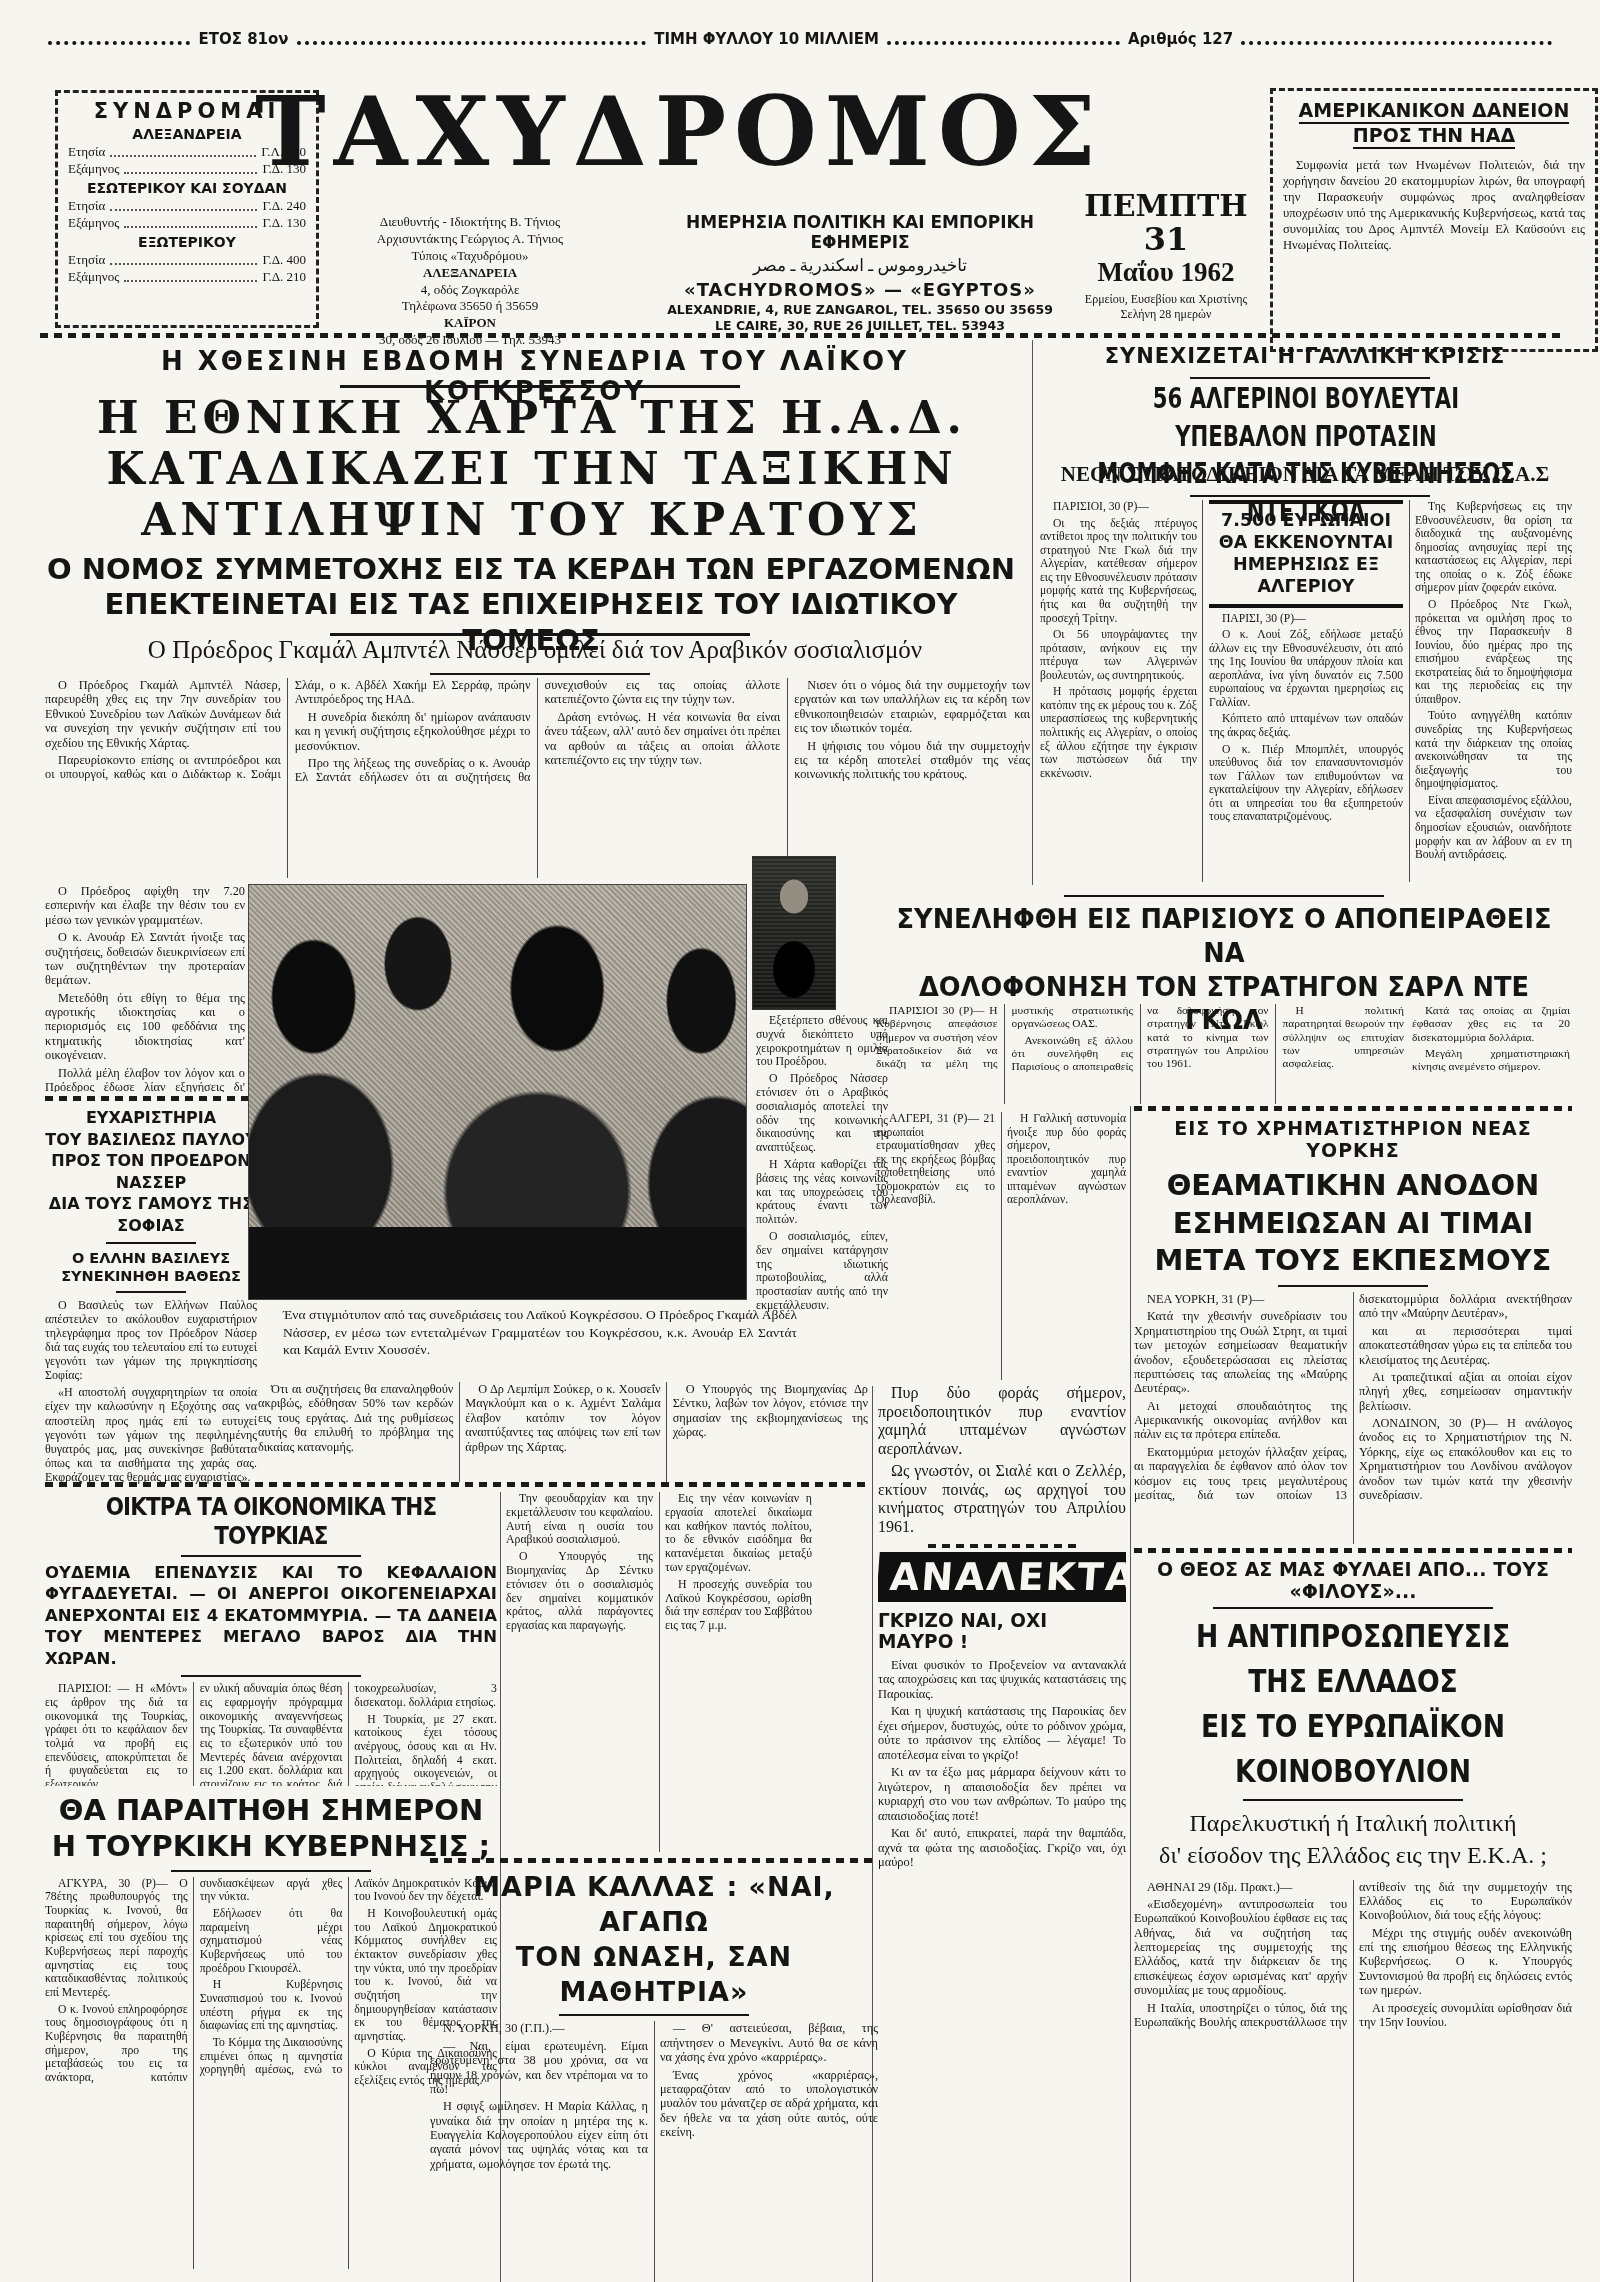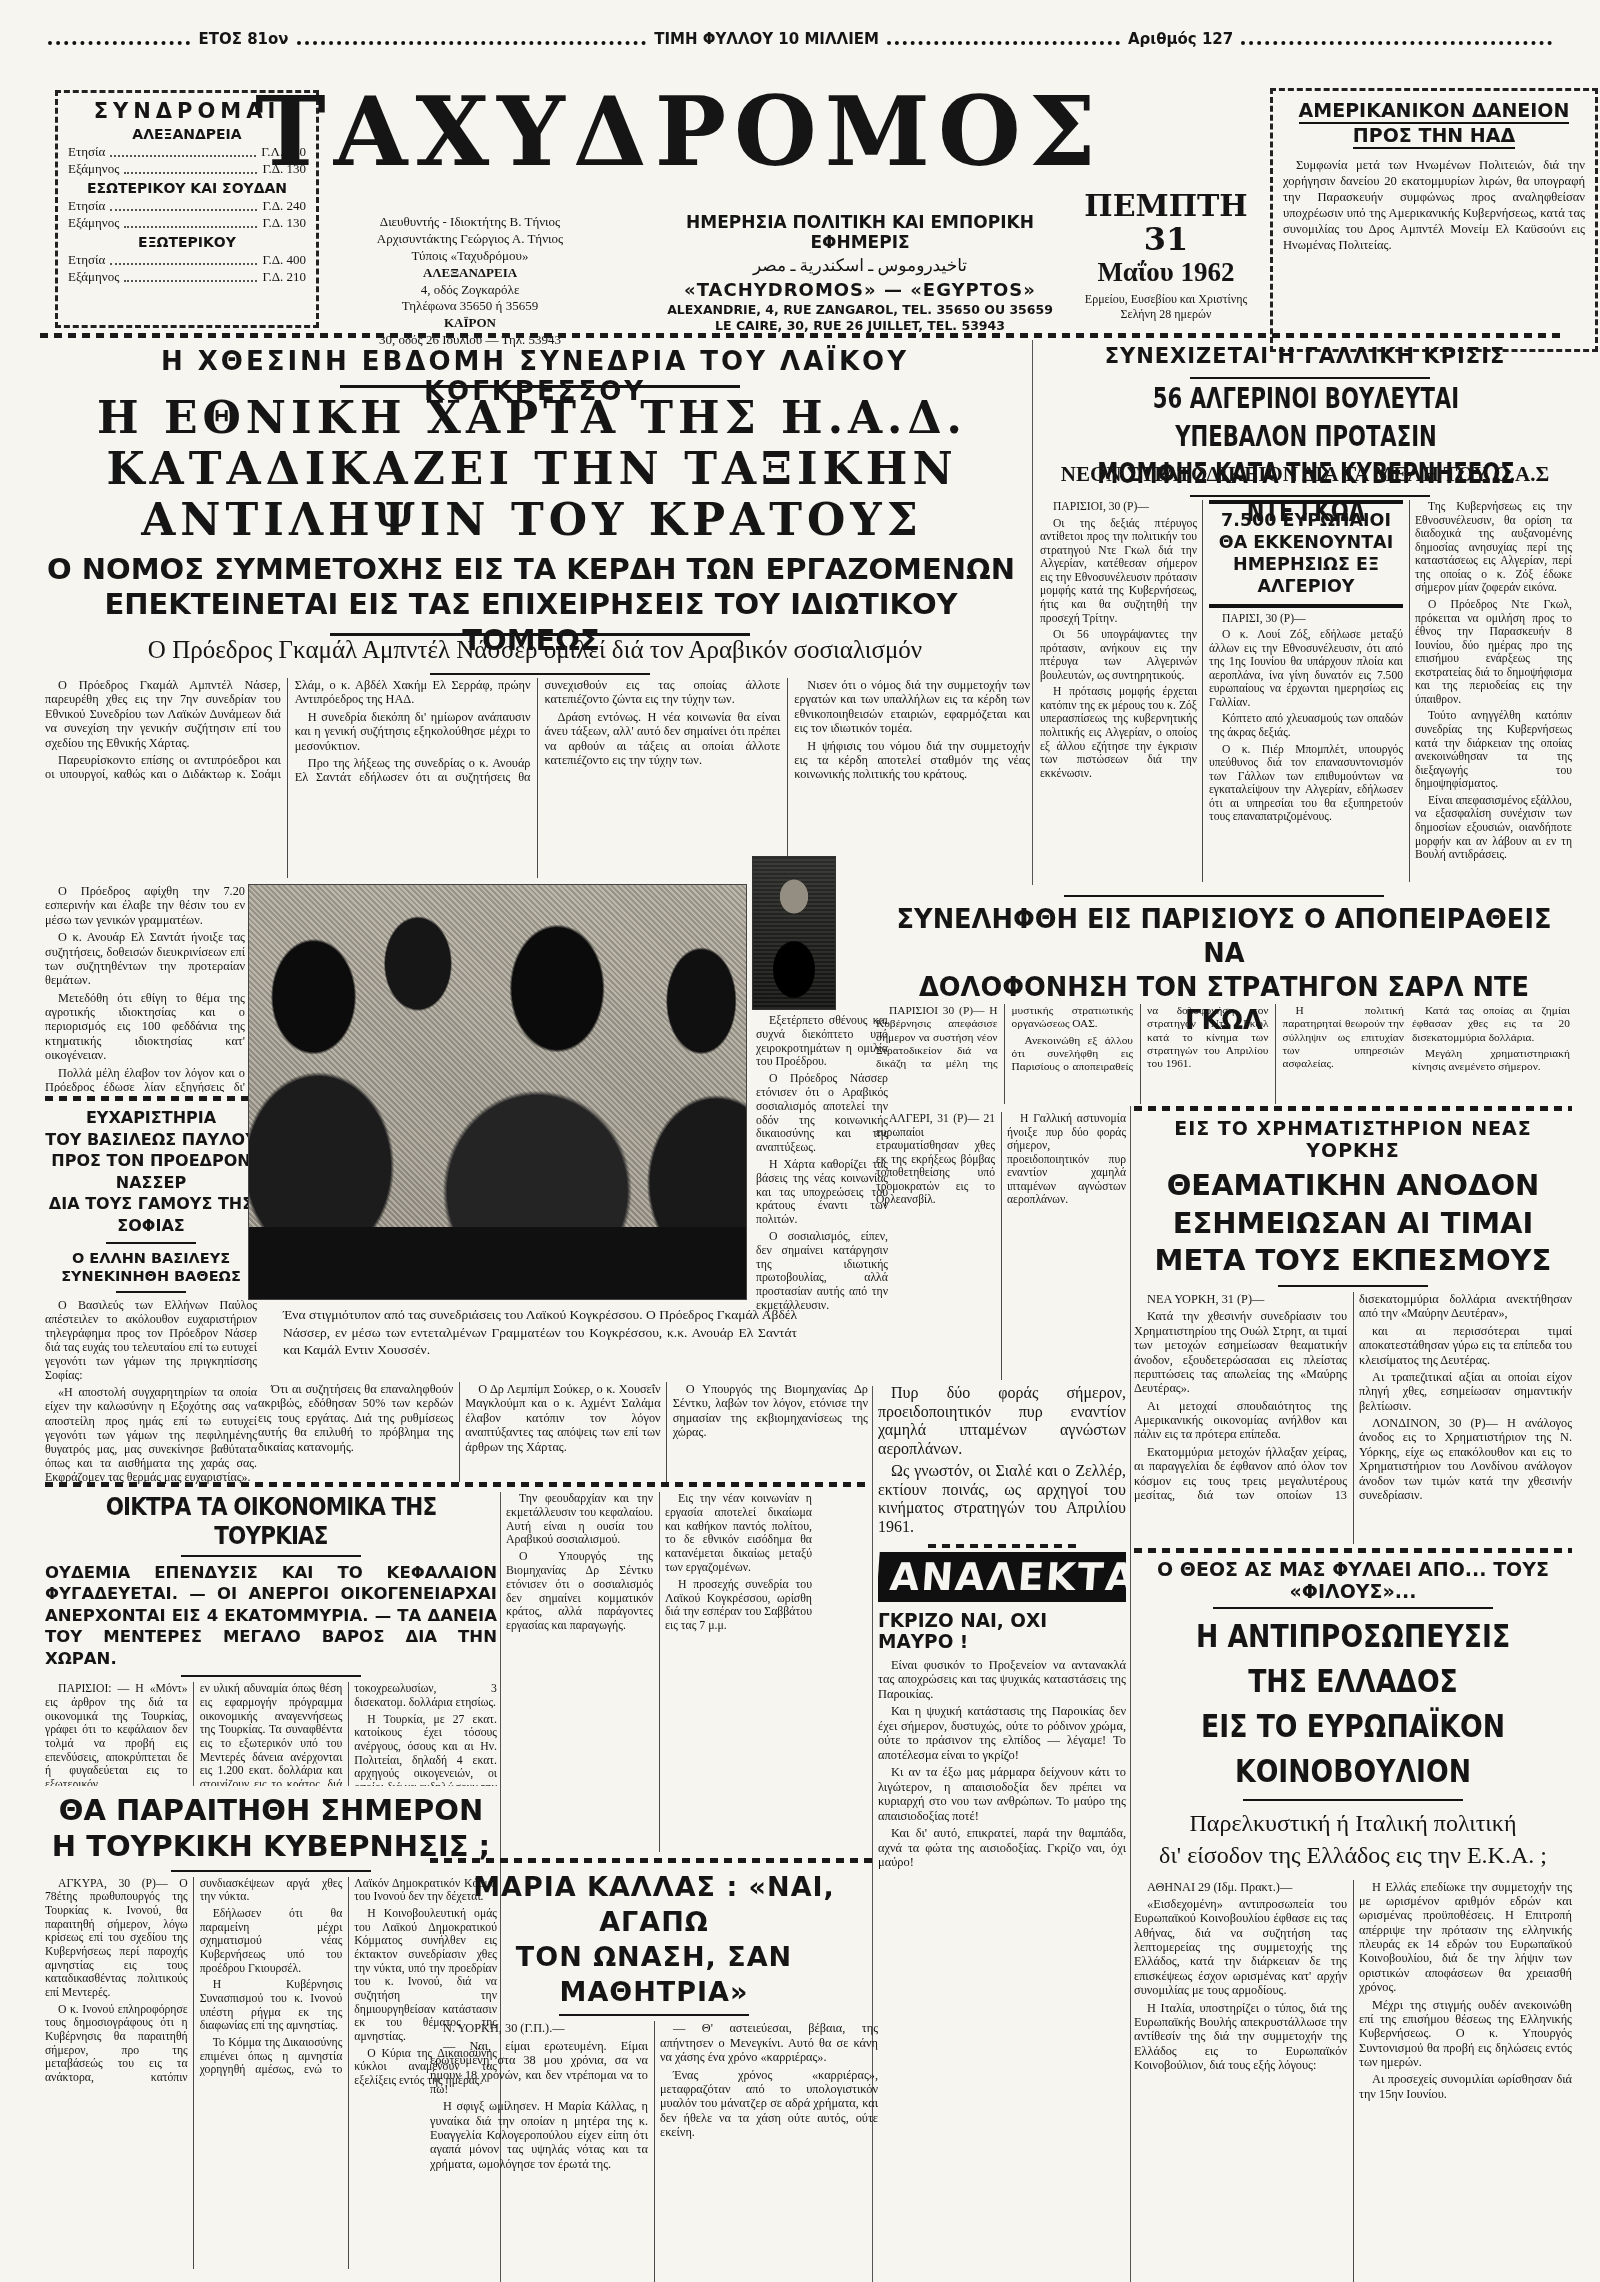--- a/index.html
+++ b/index.html
@@ -295,21 +295,21 @@
       <div class="evac">
         <div class="t">
           <div>7.500 ΕΥΡΩΠΑΙΟΙ</div>
           <div>ΘΑ ΕΚΚΕΝΟΥΝΤΑΙ</div>
           <div>ΗΜΕΡΗΣΙΩΣ ΕΞ ΑΛΓΕΡΙΟΥ</div>
         </div>
       </div>
       <div class="bodytxt" style="font-size:11.6px;height:260px;margin-top:4px;">
           <p>ΠΑΡΙΣΙ, 30 (Ρ)—</p>
           <p>Ο κ. Λουί Ζόξ, εδήλωσε μεταξύ άλλων εις την Εθνοσυνέλευσιν, ότι από της 1ης Ιουνίου θα υπάρχουν πλοία και αεροπλάνα, ίνα γίνη δυνατόν εις 7.500 ευρωπαίους να έρχωνται ημερησίως εις Γαλλίαν.</p>
-          <p>Κόπτετο από χλευασμούς των οπαδών της άκρας δεξιάς.</p>
+          <p>Κόπτετο από ιπταμένων των οπαδών της άκρας δεξιάς.</p>
           <p>Ο κ. Πιέρ Μπομπλέτ, υπουργός υπεύθυνος διά τον επανασυντονισμόν των Γάλλων των επιθυμούντων να εγκαταλείψουν την Αλγερίαν, εδήλωσεν ότι αι υπηρεσίαι του θα εξυπηρετούν τους επαναπατριζομένους.</p>
         </div>
     </div>
     <div class="bodytxt" style="font-size:11.6px;border-left:1px solid #4a4a4a;padding-left:5px;height:382px;">
         <p>Της Κυβερνήσεως εις την Εθνοσυνέλευσιν, θα ορίση τα διαδοχικά της αυξανομένης δημοσίας ανησυχίας περί της καταστάσεως εις Αλγερίαν, περί της οποίας ο κ. Ζόξ έδωκε σήμερον μίαν ζοφεράν εικόνα.</p>
         <p>Ο Πρόεδρος Ντε Γκωλ, πρόκειται να ομιλήση προς το έθνος την Παρασκευήν 8 Ιουνίου, δύο ημέρας προ της επισήμου ενάρξεως της εκστρατείας διά το δημοψήφισμα και της περιοδείας εις την ύπαιθρον.</p>
         <p>Τούτο ανηγγέλθη κατόπιν συνεδρίας της Κυβερνήσεως κατά την διάρκειαν της οποίας ανεκοινώθησαν τα της διεξαγωγής του δημοψηφίσματος.</p>
         <p>Είναι απεφασισμένος εξάλλου, να εξασφαλίση συνέχισιν των δημοσίων εξουσιών, οιανδήποτε μορφήν και αν λάβουν αι εν τη Βουλή αντιδράσεις.</p>
       </div>
   </div>
@@ -362,21 +362,20 @@
     </div>
     <div class="rule thin" style="width:220px;"></div>
     <div class="ctr" style="font-size:24px;line-height:1.35;margin:6px 0 8px;">
       <div>Παρελκυστική ή Ιταλική πολιτική</div>
       <div>δι' είσοδον της Ελλάδος εις την Ε.Κ.Α. ;</div>
     </div>
     <div class="bodytxt cols2" style="height:430px;">
         <p>ΑΘΗΝΑΙ 29 (Ιδμ. Πρακτ.)—</p>
         <p>«Εισδεχομένη» αντιπροσωπεία του Ευρωπαϊκού Κοινοβουλίου έφθασε εις τας Αθήνας, διά να συζητήση τας λεπτομερείας της συμμετοχής της Ελλάδος, κατά την διάρκειαν δε της επισκέψεως έσχον ωρισμένας κατ' αρχήν συνομιλίας με τους αρμοδίους.</p>
         <p>Η Ιταλία, υποστηρίζει ο τύπος, διά της Ευρωπαϊκής Βουλής απεκρυστάλλωσε την αντίθεσίν της διά την συμμετοχήν της Ελλάδος εις το Ευρωπαϊκόν Κοινοβούλιον, διά τους εξής λόγους:</p>
-        <p>Η Ελλάς επεδίωκε την συμμετοχήν της με ωρισμένον αριθμόν εδρών και ωρισμένας προϋποθέσεις. Η Επιτροπή απέρριψε την πρότασιν της ελληνικής πλευράς εκ 14 εδρών του Ευρωπαϊκού Κοινοβουλίου, διά δε την λήψιν των οριστικών αποφάσεων θα χρειασθή χρόνος.</p>
         <p>Μέχρι της στιγμής ουδέν ανεκοινώθη επί της επισήμου θέσεως της Ελληνικής Κυβερνήσεως. Ο κ. Υπουργός Συντονισμού θα προβή εις δηλώσεις εντός των ημερών.</p>
         <p>Αι προσεχείς συνομιλίαι ωρίσθησαν διά την 15ην Ιουνίου.</p>
       </div>
   </div>
 
   <div class="ab dotrule" style="left:45px;top:1482px;width:822px;"></div>
   <div class="ab ovh" style="left:45px;top:1492px;width:452px;height:294px;">
     <div class="smallhead cx" style="font-size:25px;letter-spacing:-1px;">ΟΙΚΤΡΑ ΤΑ ΟΙΚΟΝΟΜΙΚΑ ΤΗΣ ΤΟΥΡΚΙΑΣ</div>
     <div class="rule thin" style="width:180px;"></div>
     <div style="font-family:'DejaVu Sans',sans-serif;font-weight:bold;font-size:16.5px;line-height:1.3;text-align:justify;margin:4px 0 6px;">ΟΥΔΕΜΙΑ ΕΠΕΝΔΥΣΙΣ ΚΑΙ ΤΟ ΚΕΦΑΛΑΙΟΝ ΦΥΓΑΔΕΥΕΤΑΙ. — ΟΙ ΑΝΕΡΓΟΙ ΟΙΚΟΓΕΝΕΙΑΡΧΑΙ ΑΝΕΡΧΟΝΤΑΙ ΕΙΣ 4 ΕΚΑΤΟΜΜΥΡΙΑ. — ΤΑ ΔΑΝΕΙΑ ΤΟΥ ΜΕΝΤΕΡΕΣ ΜΕΓΑΛΟ ΒΑΡΟΣ ΔΙΑ ΤΗΝ ΧΩΡΑΝ.</div>

